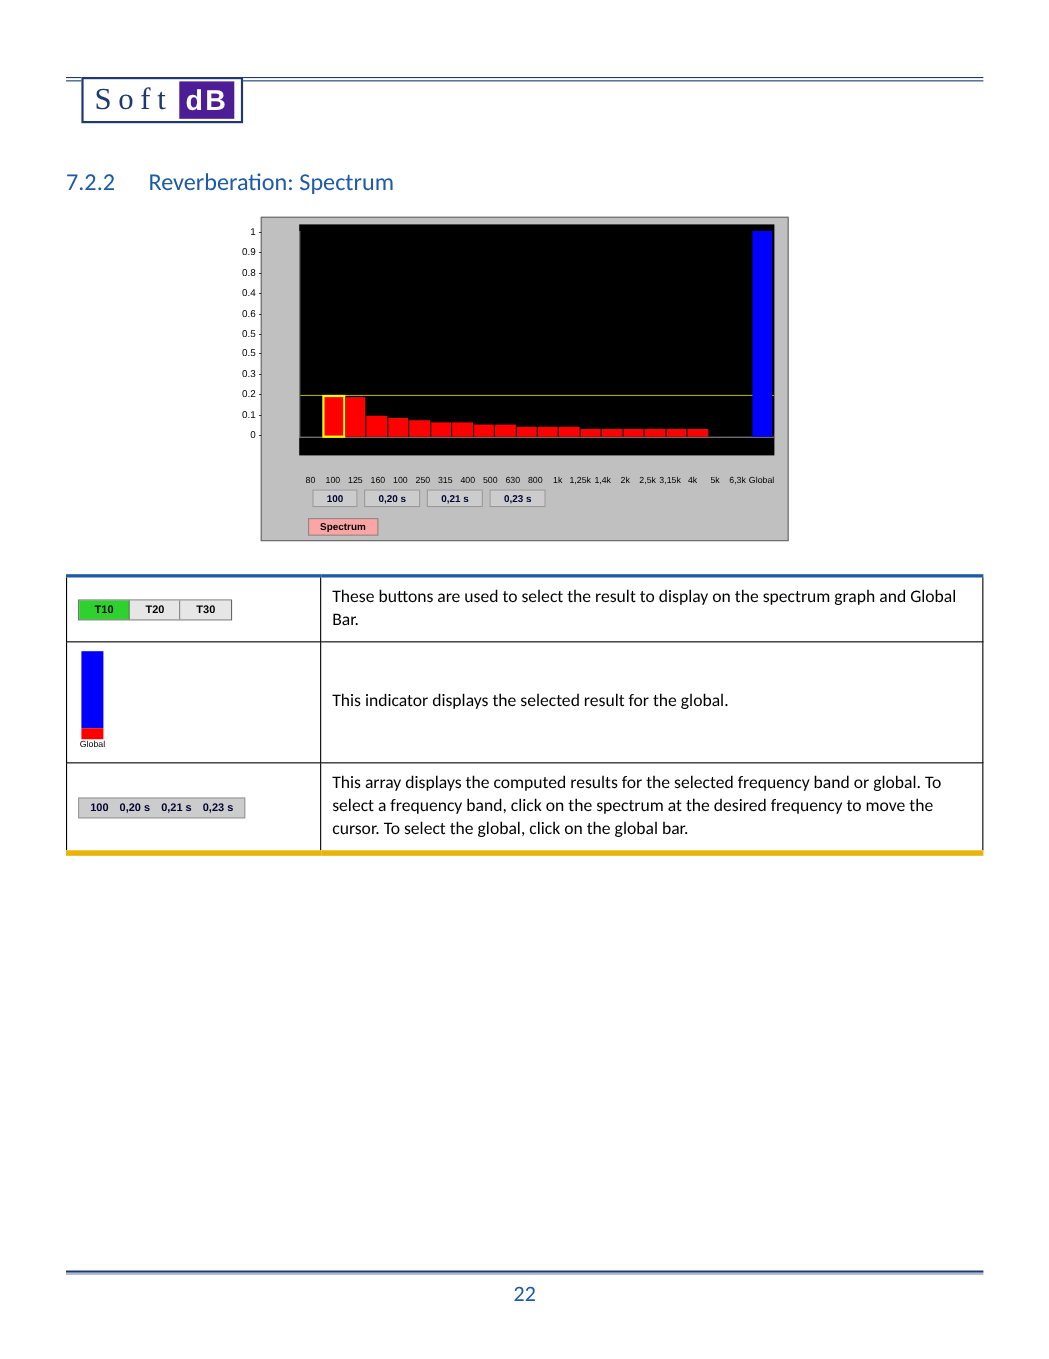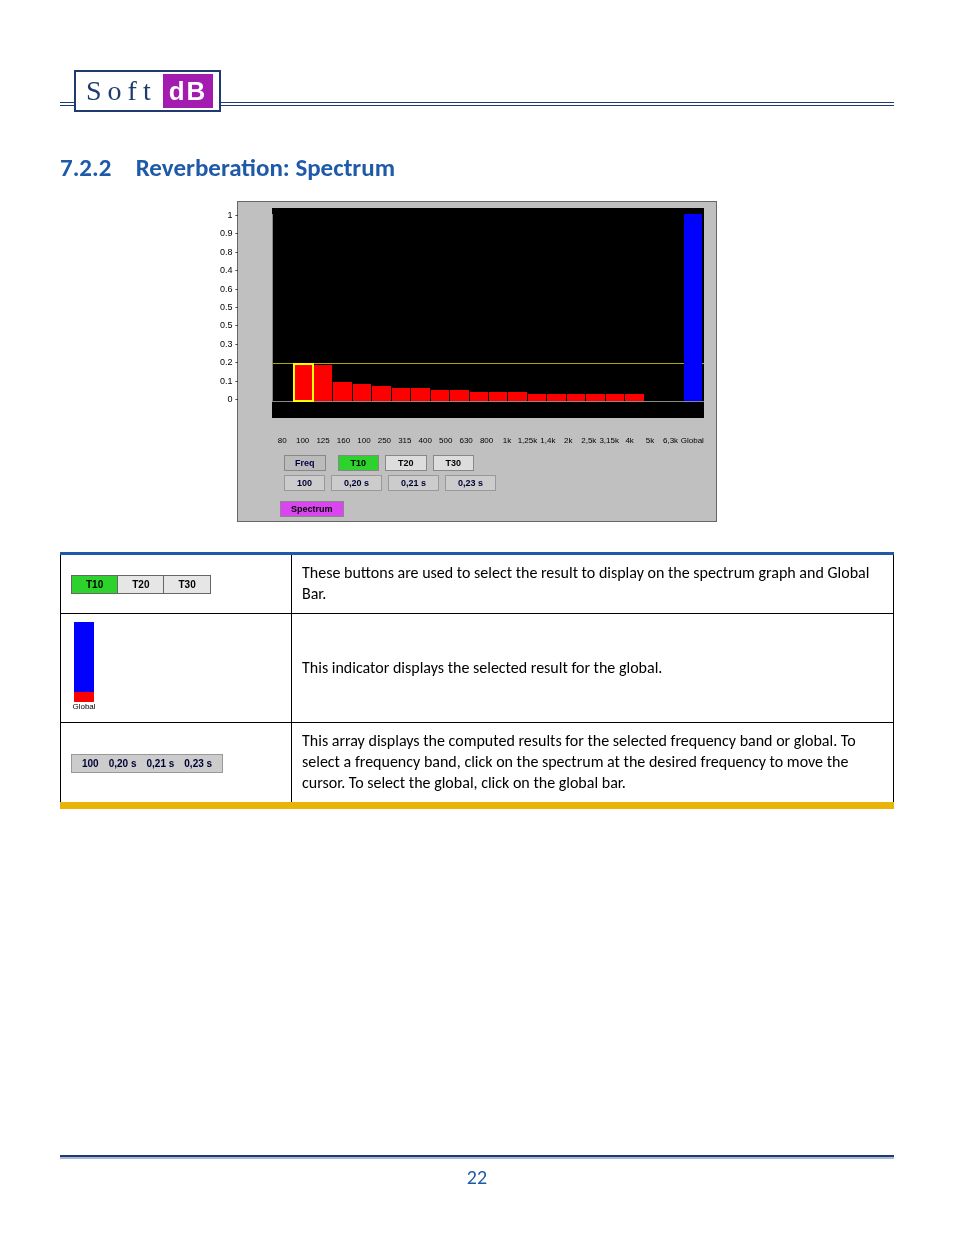--- a/index.html
+++ b/index.html
@@ -3,28 +3,28 @@
 <meta charset="utf-8">
 <style>
   html,body{margin:0;padding:0}
   body{
     width:954px;height:1235px;
     font-family:Calibri,Arial,sans-serif;
     font-size:17px;color:#000;background:#fff;position:relative
   }
   .page{padding:70px 60px 0 60px}
   
-  .logo-wrap{display:flex;align-items:flex-end;margin:0 0 4px 0}
+  .logo-wrap{display:flex;margin:0 0 4px 0}
   .logo{display:flex;align-items:center;height:38px;border:2px solid #1e3a6e;padding:0 6px 0 10px;background:#fff}
   .logo-soft{font:28px/1 Georgia,serif;letter-spacing:6px;color:#1e3a6e;padding-right:6px}
-  .logo-db{background:#a21caf;color:#fff;font:900 26px/1 Arial;padding:4px 6px;letter-spacing:2px}
+  .logo-db{background:#4c1d95;color:#fff;font:900 26px/1 Arial;padding:4px 6px;letter-spacing:2px}
   .logo-lead{flex:0 0 14px;border-bottom:4px double #1e3a6e;height:0;margin-bottom:6px;margin-right:0}
   .logo-tail{flex:1;border-bottom:4px double #1e3a6e;height:0;margin-bottom:6px;margin-left:0}
   
-  h2{color:#1e5aa8;font-weight:700;font-size:25px;margin:40px 0 18px 0}
+  h2{color:#1e5aa8;font-weight:400;font-size:22px;margin:40px 0 18px 0}
   h2 .num{display:inline-block;width:70px}
   p.body{margin:0 0 22px 0;line-height:1.3}
   
   .fig{width:480px;margin:0 auto 30px}
   .panel{background:#c0c0c0;border:1px solid #666;padding:6px 6px 4px 6px;font:9px Arial;color:#000}
   .plot{background:#000;position:relative;height:210px;margin-left:28px;margin-right:6px}
   .yaxis{position:absolute;left:-2px;top:2px;bottom:14px;display:flex;flex-direction:column;justify-content:space-between;font:9px Arial;color:#000;transform:translateX(-100%);text-align:right}
   .yaxis span{padding-right:4px}
   .plot-inner{position:absolute;left:0;right:0;top:6px;bottom:16px;border-left:1px solid #888;border-bottom:1px solid #888}
   .yline{position:absolute;left:0;right:0;border-top:1px solid #a9a900}
@@ -35,26 +35,26 @@
   .bars .glb{background:#00f}
   .xaxis{margin-left:28px;margin-right:6px;display:flex;font:8px Arial;color:#000;padding-top:18px}
   .xaxis span{flex:1;text-align:center;white-space:nowrap}
   
   .btnrow{margin:10px 0 4px 40px;display:flex;gap:6px;align-items:center}
   .lbl-freq{background:#bbb;border:1px solid #888;font:700 9px Arial;padding:2px 10px;color:#004}
   .tab-btn{background:#ddd;border:1px solid #888;font:700 9px Arial;padding:2px 12px}
   .tab-btn.on{background:#2dd22d}
   .valrow{margin:4px 0 0 40px;display:flex;gap:6px}
   .valcell{background:#ccc;border:1px solid #999;font:700 9px Arial;padding:2px 12px;color:#003}
-  .spectab{margin:10px 0 0 36px;display:inline-block;background:#d946ef;border:1px solid #888;font:700 9px Arial;padding:2px 10px}
+  .spectab{margin:10px 0 0 36px;display:inline-block;background:#fca5a5;border:1px solid #888;font:700 9px Arial;padding:2px 10px}
   
   table.desc{border-collapse:collapse;width:100%;margin-top:18px}
   table.desc td{border:1px solid #000;padding:8px 10px;vertical-align:middle;font-size:16px;line-height:1.3}
   table.desc tr:first-child td{border-top:3px solid #1e5aa8}
-  table.desc tr:last-child td{border-bottom:7px solid #eab308}
+  table.desc tr:last-child td{border-bottom:5px solid #eab308}
   table.desc td.ico{width:210px;text-align:left;background:#fff}
   
   .mini-btns{display:inline-flex;gap:0;border:1px solid #666}
   .mini-btns span{font:700 10px Arial;padding:3px 14px;border-right:1px solid #666;background:#e6e6e6}
   .mini-btns span:last-child{border-right:none}
   .mini-btns span.on{background:#2dd22d}
   .mini-global{display:inline-block;width:26px;position:relative}
   .mini-global .bar{width:20px;height:70px;background:#00f;margin:0 auto}
   .mini-global .foot{width:20px;height:10px;background:#f00;margin:0 auto}
   .mini-global .cap{font:8px Arial;text-align:center;color:#000}
@@ -147,24 +147,20 @@
           <span>1,4k</span>
           <span>2k</span>
           <span>2,5k</span>
           <span>3,15k</span>
           <span>4k</span>
           <span>5k</span>
           <span>6,3k</span>
           <span>Global</span>
         </div>
 
-      <div class="btnrow">
-        <span class="lbl-freq">Freq</span>
-        <span id="ctl-btns"><span class="tab-btn on" style="margin-left: 6px;">T10</span><span class="tab-btn" style="margin-left: 6px;">T20</span><span class="tab-btn" style="margin-left: 6px;">T30</span></span>
-      </div>
       <div class="valrow" id="valrow">
           <span class="valcell">100</span>
           <span class="valcell">0,20 s</span>
           <span class="valcell">0,21 s</span>
           <span class="valcell">0,23 s</span>
         </div>
       <div class="spectab">Spectrum</div>
     </div>
   </div>
 

